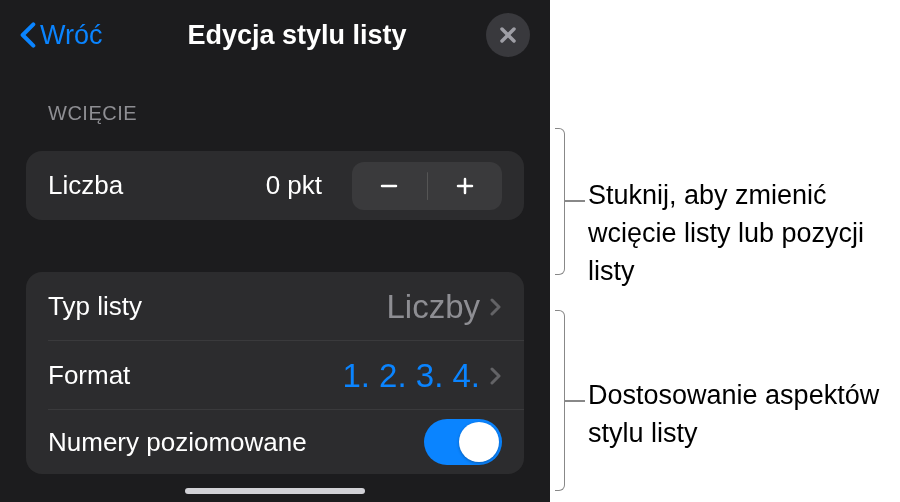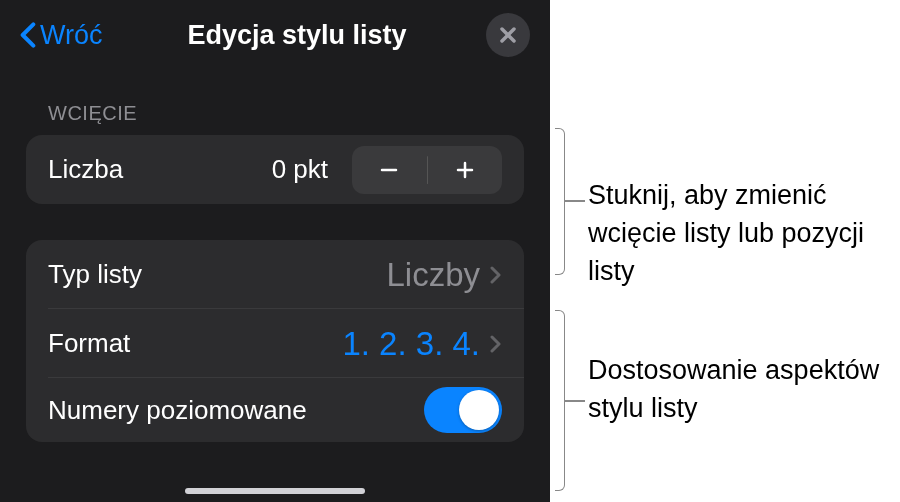--- a/index.html
+++ b/index.html
@@ -61,21 +61,21 @@
     .section-header {
       color: #8e8e93;
       font-size: 20px;
       letter-spacing: 0.5px;
       padding: 32px 48px 10px 48px;
       text-transform: uppercase;
     }
     .group {
       background: #2c2c2e;
       border-radius: 16px;
-      margin: 0 26px;
+      margin: 16px 26px;
     }
     .row {
       display: flex;
       align-items: center;
       min-height: 69px;
       padding: 0 22px;
       position: relative;
     }
     .row:not(:last-child)::after {
       content: "";
@@ -87,21 +87,21 @@
     }
     .row-label {
       color: #fff;
       font-size: 26px;
       font-weight: 400;
     }
     .stepper-row .value {
       margin-left: auto;
       color: #fff;
       font-size: 26px;
-      padding-right: 24px;
+      padding-right: 30px;
     }
     .stepper {
       width: 150px;
       height: 48px;
       background: #3a3a3c;
       border-radius: 12px;
       display: flex;
       align-items: center;
     }
     .stepper .btn {
@@ -169,21 +169,21 @@
       font-size: 27px;
       color: #000;
       line-height: 1.4;
     }
     .callout {
       position: absolute;
       left: 38px;
       right: 10px;
     }
     .callout1 { top: 177px; }
-    .callout2 { top: 352px; }
+    .callout2 { top: 377px; }
     .bracket {
       position: absolute;
       border-right: 1.5px solid #888;
       border-top: 1.5px solid #888;
       border-bottom: 1.5px solid #888;
       border-top-right-radius: 6px;
       border-bottom-right-radius: 6px;
     }
     .bracket1 {
       left: 5px;

